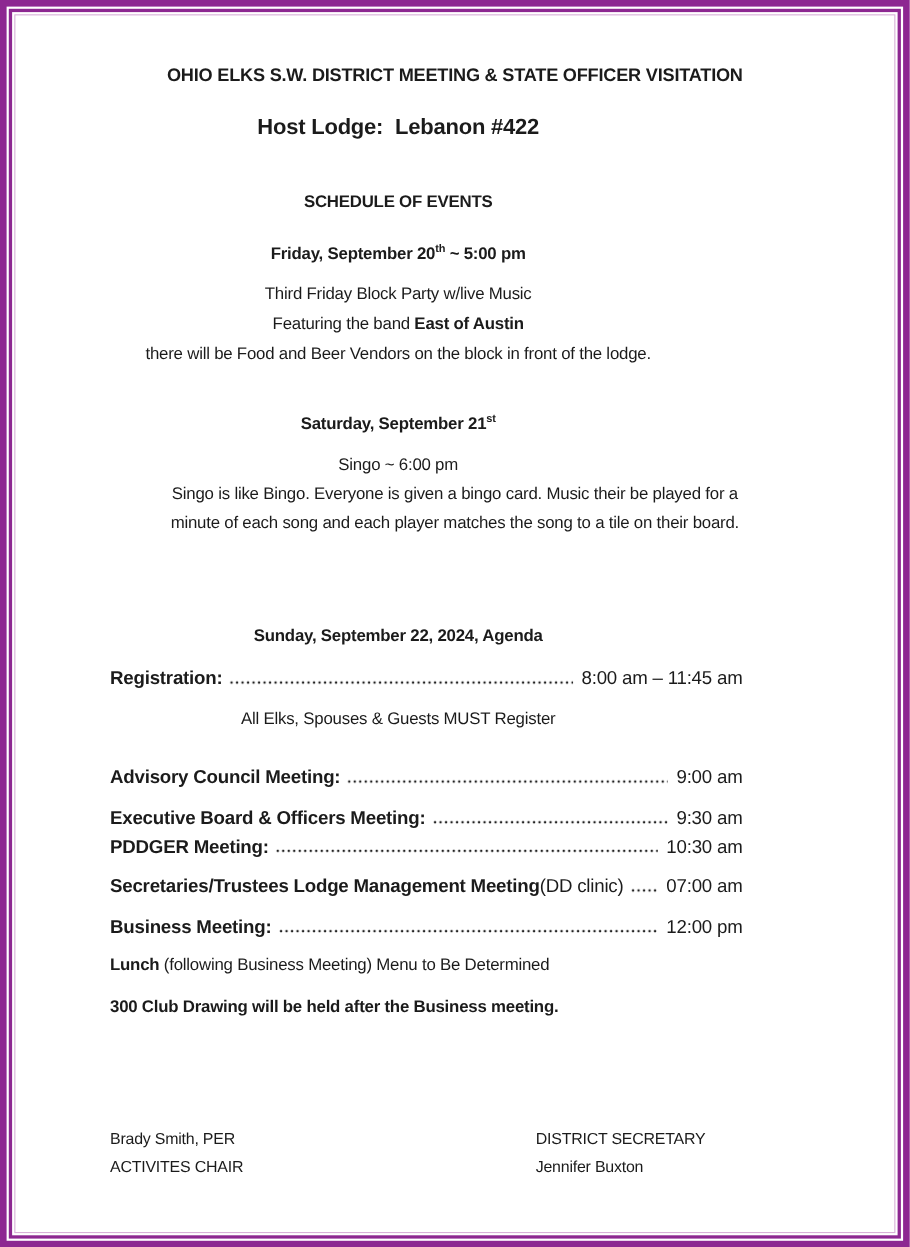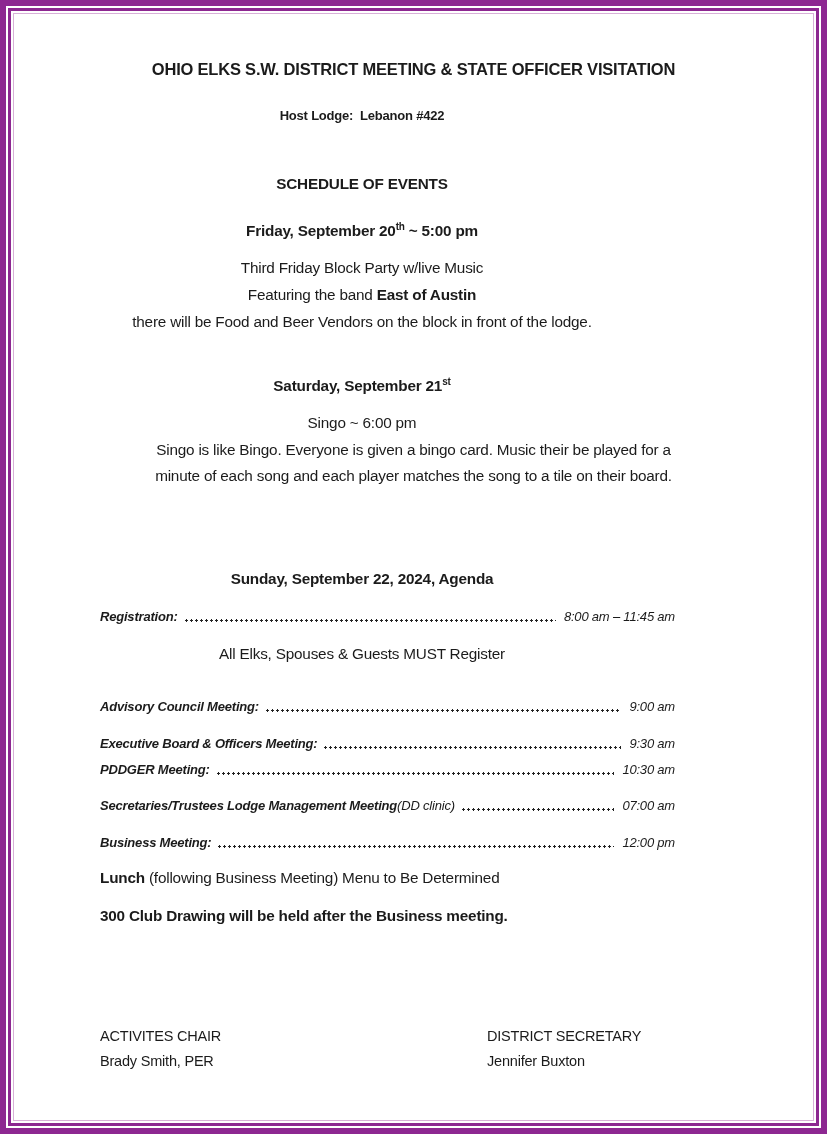--- a/index.html
+++ b/index.html
@@ -16,29 +16,29 @@
   .content{
     position:absolute;inset:14px;
     padding:44px 86px 0 86px;
     box-sizing:border-box;
   }
   .line{line-height:22px;font-size:15.3px;letter-spacing:-0.2px;}
   .b{font-weight:bold;}
   .center-a{width:524px;text-align:center;}
   .center-b{width:100%;text-align:center;}
   .title{font-size:16.5px;font-weight:bold;letter-spacing:-0.2px;line-height:22px;}
-  .host{white-space:pre-wrap;font-weight:bold;font-size:13px;}
+  .host{white-space:pre-wrap;font-weight:bold;font-size:20px;}
   sup{font-size:10px;vertical-align:super;line-height:0;}
 
   .singo-para{line-height:26px;font-size:15.3px;letter-spacing:-0.2px;}
 
   .agenda-row{
     display:flex;align-items:flex-start;
     width:575px; 
-    font-size:13px;line-height:21px;letter-spacing:-0.2px;font-style:italic;
+    font-size:17px;line-height:21px;letter-spacing:-0.2px;
   }
   .agenda-label{font-weight:bold;white-space:nowrap;}
   .agenda-suffix{font-weight:normal;white-space:nowrap;}
   .leader{
     flex:1;height:5px;align-self:flex-end;
     margin:0 8px 4px 6px;
     background-image:radial-gradient(circle,#222 1px,transparent 1.4px);
     background-size:5px 5px;background-repeat:repeat-x;background-position:0 100%;
   }
   .agenda-time{white-space:nowrap;}
@@ -138,22 +138,22 @@
     <span class="leader"></span>
     <span class="agenda-time">12:00 pm</span>
   </div>
 
   <div class="line m-lunch"><span class="b">Lunch</span><span> (following Business Meeting) Menu to Be Determined</span></div>
 
   <div class="line b m-club">300 Club Drawing will be held after the Business meeting.</div>
 
   <div class="footer">
     <div class="footer-col-left">
+      <div>Brady Smith, PER</div>
       <div>ACTIVITES CHAIR</div>
-      <div>Brady Smith, PER</div>
     </div>
     <div class="footer-col-right">
       <div>DISTRICT SECRETARY</div>
       <div>Jennifer Buxton</div>
     </div>
   </div>
 
 </div>
 
 </body></html>

